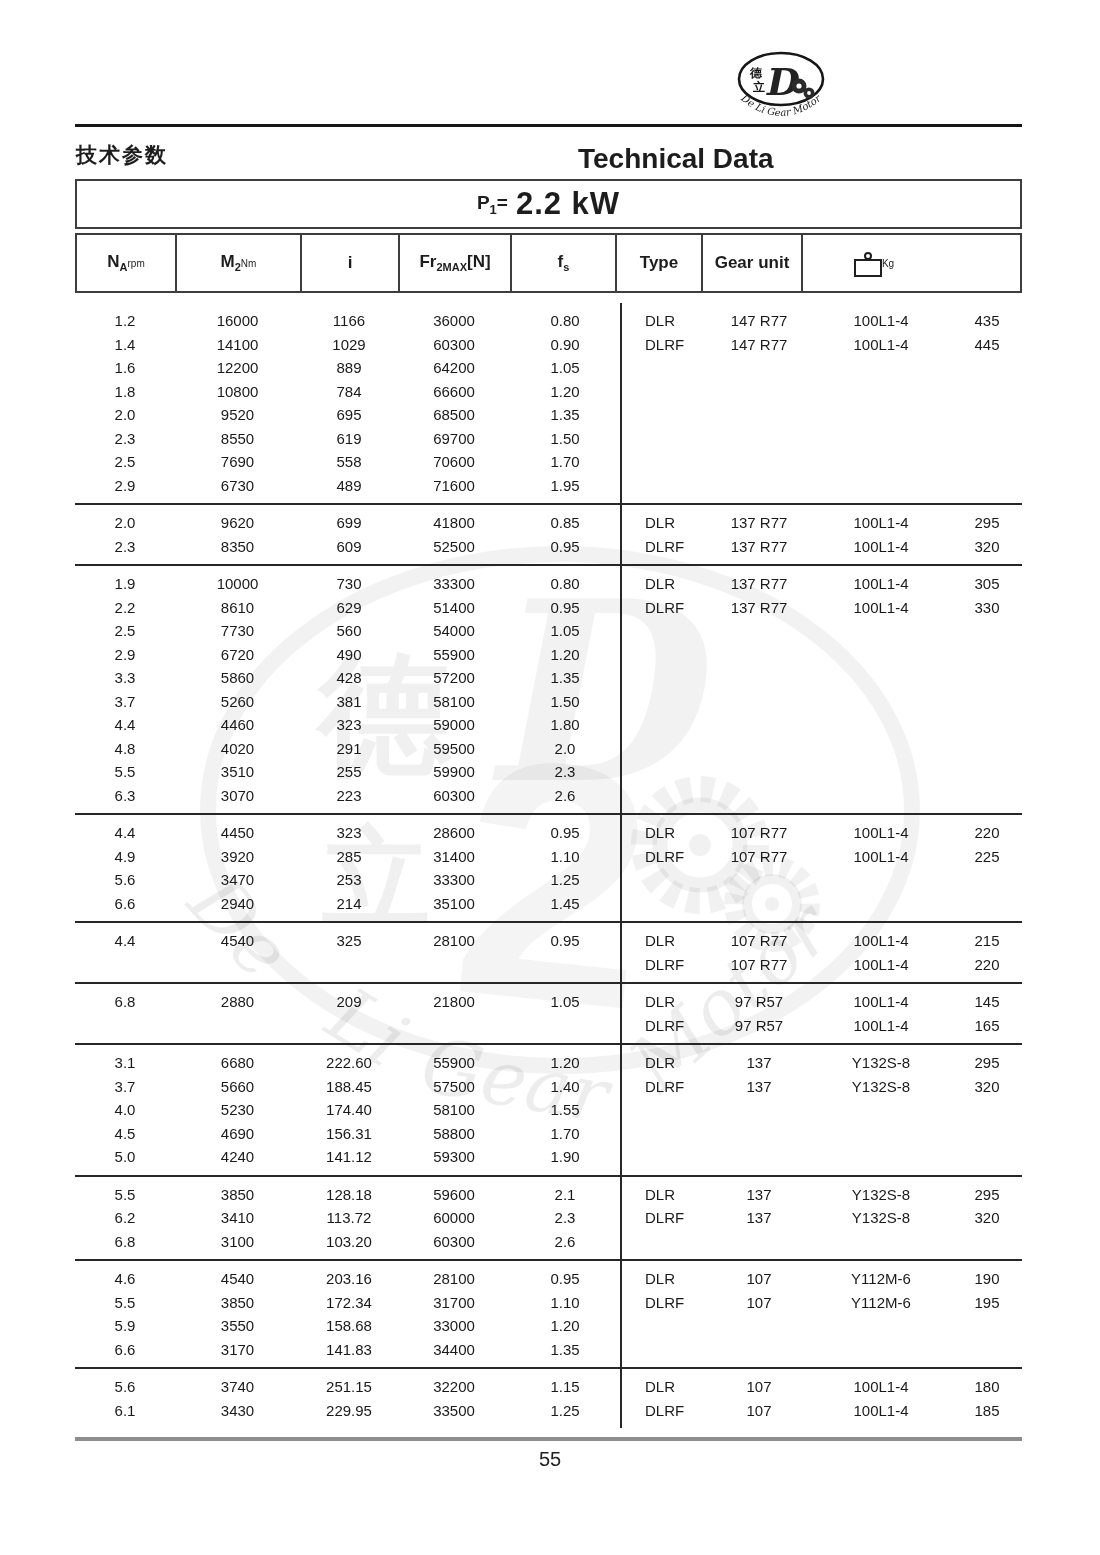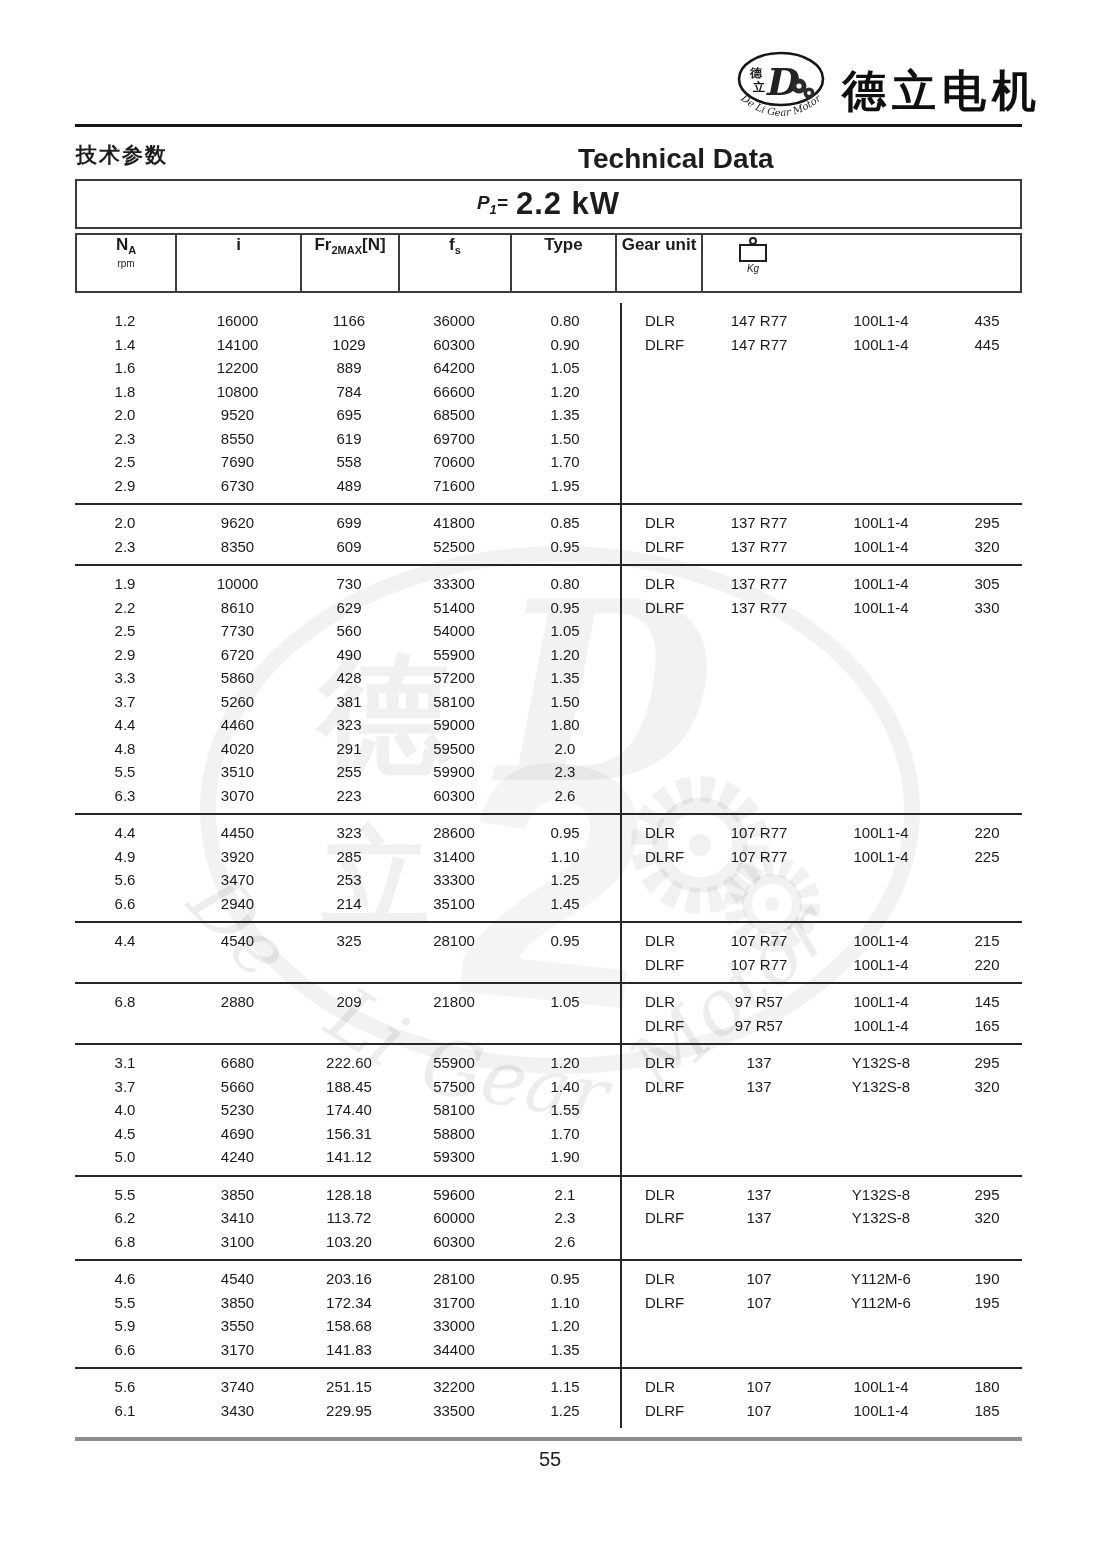--- a/index.html
+++ b/index.html
@@ -19,35 +19,35 @@
   }
   .rule-top { position:absolute; top:124px; left:75px; width:947px; height:3px; background:#161616; }
   .sec-zh { position:absolute; top:141px; left:76px; font-size:21px; font-weight:bold; letter-spacing:2px; }
   .sec-en { position:absolute; top:143px; left:578px; font-size:28px; font-weight:bold; }
 
   .power-box {
     position:absolute; top:179px; left:75px; width:947px; height:50px;
     border:2px solid #3d3d3d; box-sizing:border-box;
     display:flex; align-items:center; justify-content:center;
   }
-  .p-small { font-size:19px; font-weight:bold;font-style:italic; }
+  .p-small { font-size:19px; font-weight:bold; }
   .p-small sub { font-size:13px; font-weight:bold; }
   .p-big  { font-size:31px; font-weight:bold; letter-spacing:1px; margin-left:8px; }
 
   
   .thead {
     position:absolute; top:233px; left:75px; width:947px; height:60px;
     border:2px solid #3d3d3d; box-sizing:border-box;
     display:grid; grid-template-columns:100px 125px 98px 112px 105px 86px 100px 142px 1fr;
   }
   .hcell {
-    border-right:2px solid #3d3d3d; display:flex; flex-direction:column;
-    align-items:center; line-height:1.15; box-sizing:border-box;
+    border-right:2px solid #3d3d3d; display:flex; flex-direction:row;
+    align-items:center; justify-content:center; line-height:1.15; box-sizing:border-box;
   }
-  .hcell:last-child { border-right:none;font-style:italic; }
+  .hcell:last-child { border-right:none; }
   .h-main { font-size:17px; font-weight:bold; white-space:nowrap; }
   .h-main sub { font-size:11px; }
   .h-unit { font-size:10px; font-weight:normal; margin-top:1px; }
   .kg-icon { position:relative; width:24px; height:14px; border:2px solid #1f1f1f; margin-top:9px; }
   .kg-icon::before {
     content:""; position:absolute; top:-9px; left:50%; transform:translateX(-50%);
     width:4px; height:4px; border:2px solid #1f1f1f; border-radius:50%; background:#fff;
   }
 
   
@@ -112,36 +112,39 @@
           <circle cx="75" cy="38" r="2.6" fill="#ffffff"></circle>
           <circle cx="85" cy="45" r="5.5" fill="#2a2a2a"></circle>
           <circle cx="85" cy="45" r="1.9" fill="#ffffff"></circle>
         </g>
         <path id="logoArc" d="M 8 44 Q 57 92 106 44" fill="none" stroke="none"></path>
         <text font-size="10" font-style="italic" class="wm-serif" fill="#1c1c1c" text-anchor="middle">
           <textPath href="#logoArc" startOffset="50%">De Li Gear Motor</textPath>
         </text>
       </svg>
     </div>
-    <div class="brand">德立电机</div>
 
     <div class="rule-top"></div>
 
     <div class="sec-zh">技术参数</div>
     <div class="sec-en">Technical Data</div>
 
     <div class="power-box">
       <span class="p-small"><span>P</span><sub>1</sub><span>=</span></span>
       <span class="p-big">2.2 kW</span>
     </div>
 
     <div class="thead">
         <div class="hcell">
           <div class="h-main"><span>N</span><sub>A</sub></div>
           <div class="h-unit">rpm</div>
+        </div>
+        <div class="hcell">
+          <div class="h-main"><span>M</span><sub>2</sub></div>
+          <div class="h-unit">Nm</div>
         </div>
         <div class="hcell">
           <div class="h-main"><span>i</span></div>
         </div>
         <div class="hcell">
           <div class="h-main"><span>Fr</span><sub>2MAX</sub><span>[N]</span></div>
         </div>
         <div class="hcell">
           <div class="h-main"><span>f</span><sub>s</sub></div>
         </div>

